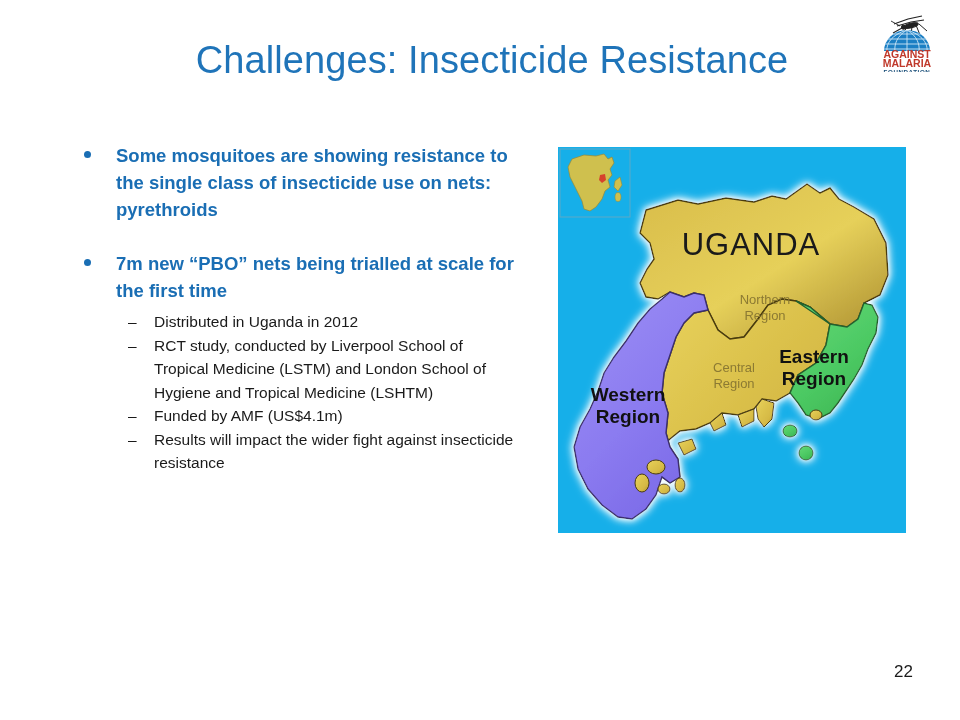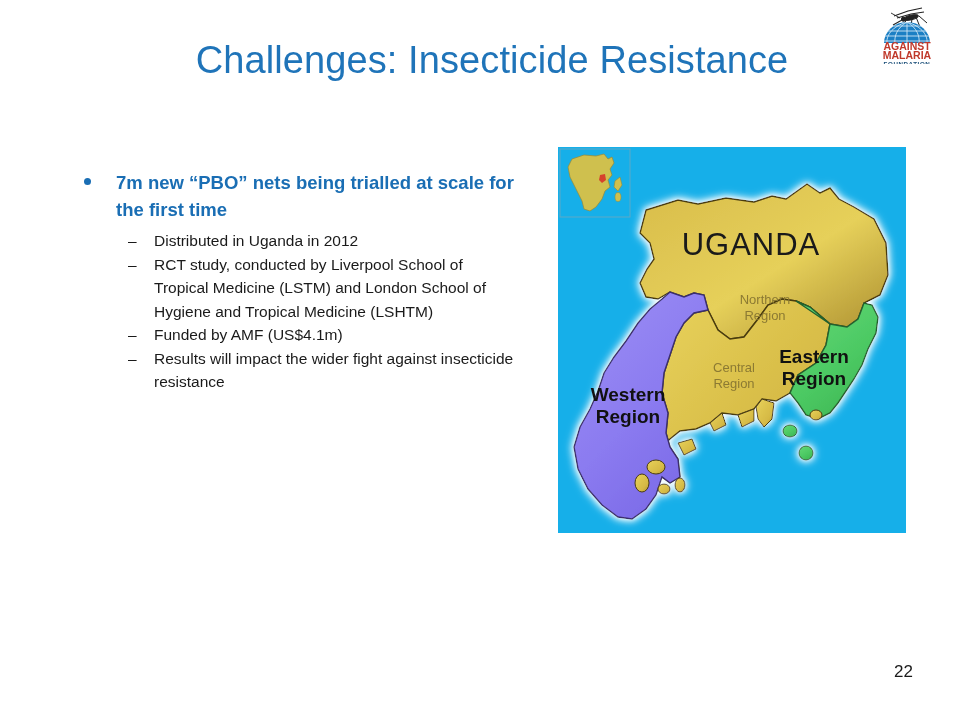--- a/index.html
+++ b/index.html
@@ -20,21 +20,21 @@
   .slide {
     position: absolute;
     inset: 0;
     background: #ffffff;
   }
 
   
   .logo {
     position: absolute;
     right: 10px;
-    top: 0;
+    top: 8px;
     width: 86px;
     height: 64px;
   }
   .logo svg { display: block; }
 
   
   .title {
     position: absolute;
     left: 12px;
     top: 38px;
@@ -163,20 +163,24 @@
       <text x="43" y="50" text-anchor="middle" font-family="Liberation Sans, sans-serif" font-size="10.5" font-weight="bold" fill="#C0392B">AGAINST</text>
       <text x="43" y="59" text-anchor="middle" font-family="Liberation Sans, sans-serif" font-size="10.5" font-weight="bold" fill="#C0392B">MALARIA</text>
       <text x="43" y="66" text-anchor="middle" font-family="Liberation Sans, sans-serif" font-size="6.2" font-weight="bold" letter-spacing="0.6" fill="#1B4F79">FOUNDATION</text>
     </svg>
   </div>
 
   <div class="title">Challenges: Insecticide Resistance</div>
 
   <div class="body-col">
 
+    <div class="l1">
+      <span class="dot"></span>
+      <span>Some mosquitoes are showing resistance to the single class of insecticide use on nets: pyrethroids</span>
+    </div>
 
     <div class="gap"></div>
 
     <div class="l1">
       <span class="dot"></span>
       <span>7m new “PBO” nets being trialled at scale for the first time</span>
     </div>
 
     <div class="l2-list">
       <div class="l2">

